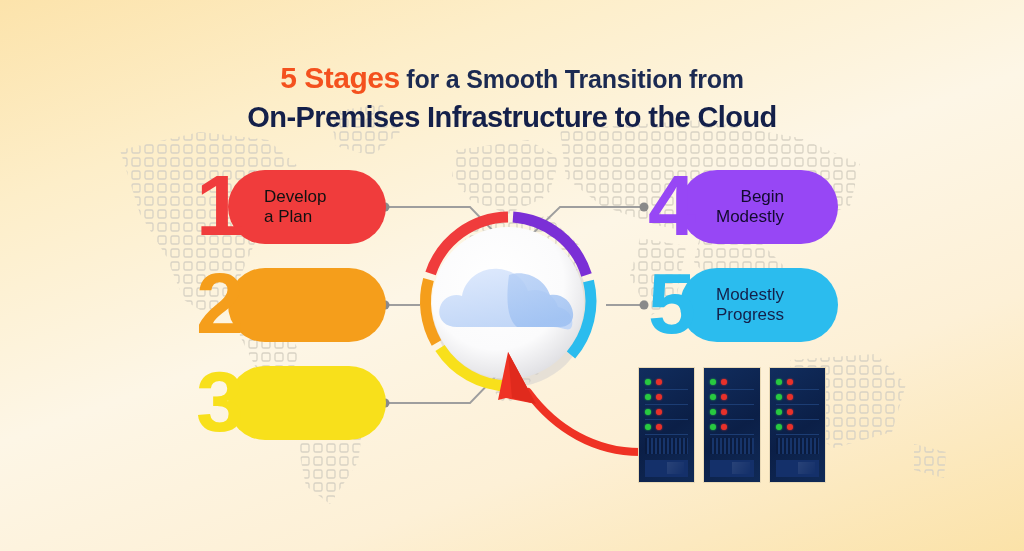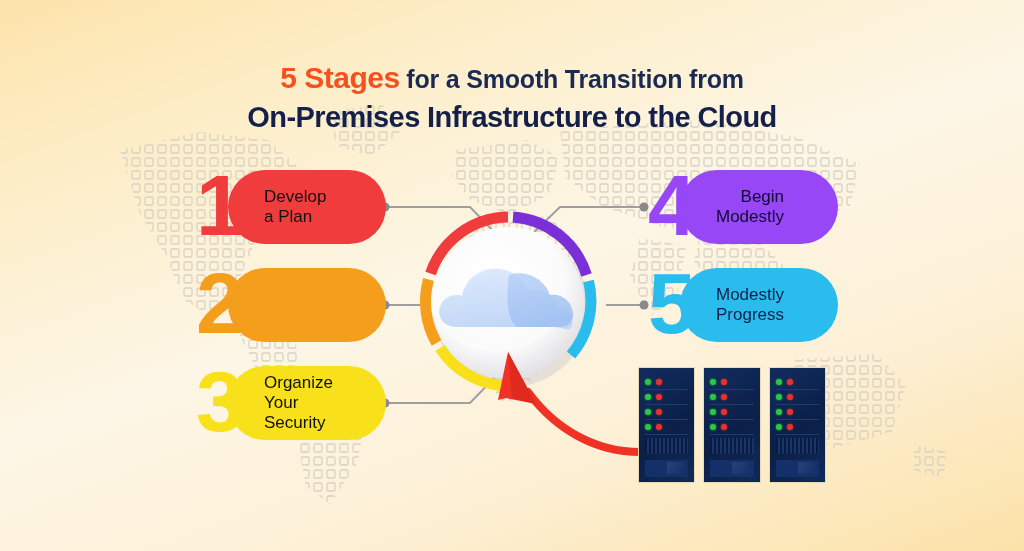--- a/index.html
+++ b/index.html
@@ -286,23 +286,20 @@
   </div>
 
   <div class="stage stage-left" style="left:196px; top:268px; width:190px;">
     <div class="stage-pill" style="width:158px; background:#f59e1b;"></div>
     <div class="stage-num" style="color:#f59e1b;">2</div>
   </div>
 
   <div class="stage stage-left" style="left:196px; top:366px; width:190px;">
     <div class="stage-pill" style="width:158px; background:#f8e01b;"></div>
     <div class="stage-num" style="color:#f8e01b;">3</div>
-    <div class="stage-label" style="color:#111111;">Organize
-Your
-Security</div>
   </div>
 
   <div class="stage stage-right" style="left:648px; top:170px; width:190px;">
     <div class="stage-pill" style="width:158px; background:#9747f5;"></div>
     <div class="stage-num" style="color:#9747f5;">4</div>
     <div class="stage-label" style="color:#120a2e;text-align:right;">Begin
 Modestly</div>
   </div>
 
   <div class="stage stage-right" style="left:648px; top:268px; width:190px;">

